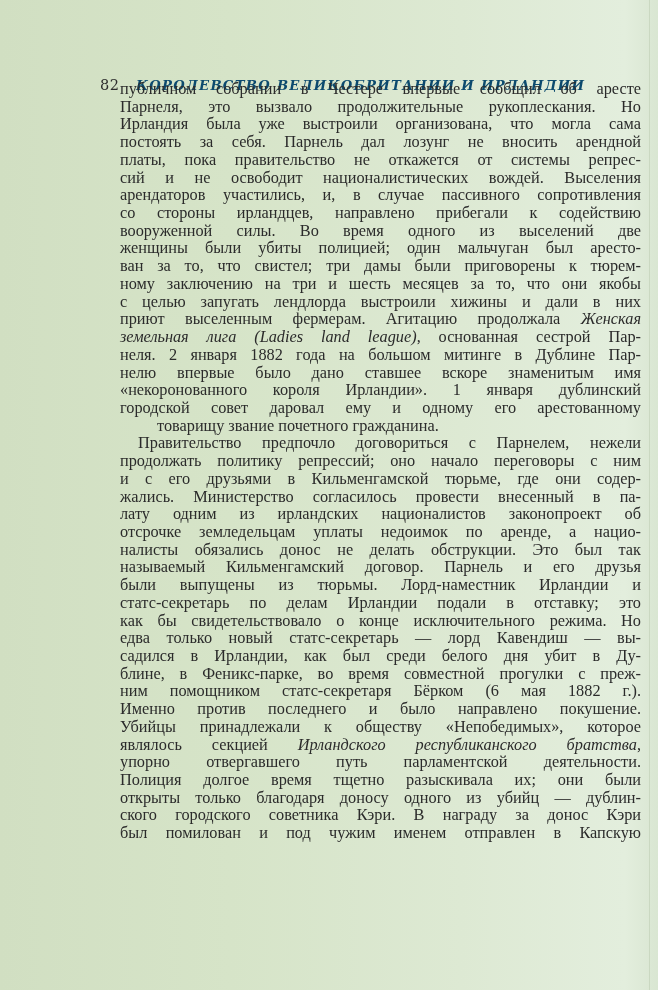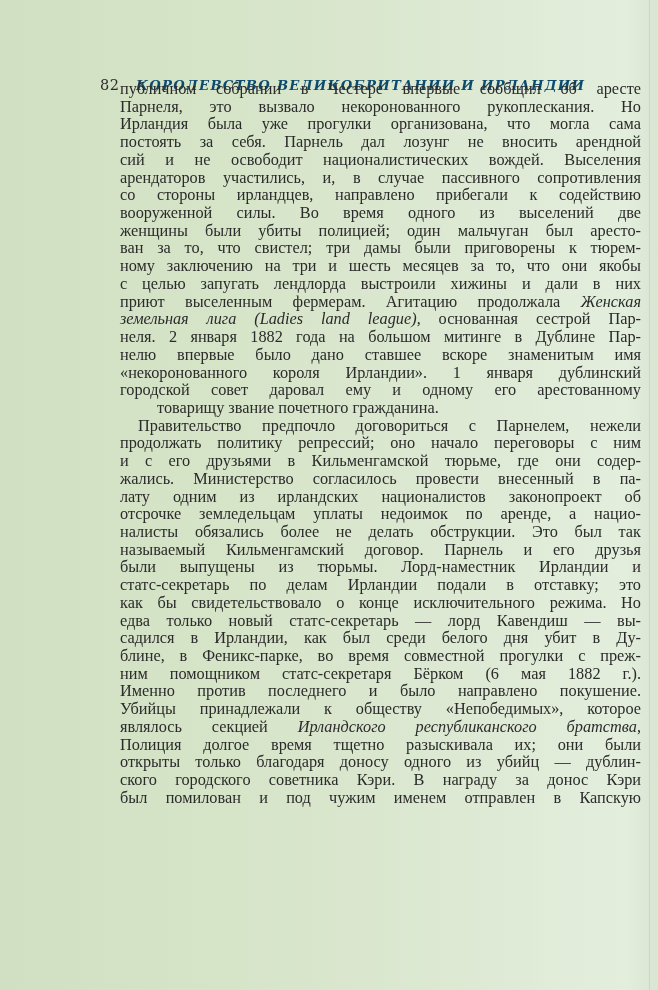--- a/index.html
+++ b/index.html
@@ -44,23 +44,24 @@
 
 <div class="page-edge"></div>
 
 <div class="header">
   <span class="page-number">82</span>
   <span class="running-title">КОРОЛЕВСТВО ВЕЛИКОБРИТАНИИ И ИРЛАНДИИ</span>
 </div>
 
 <div class="body-text" id="body-text">
     <span class="line">публичном собрании в Честере впервые сообщил об аресте</span>
-    <span class="line">Парнеля, это вызвало некоронованного рукоплескания. Но</span>
-    <span class="line">Ирландия была уже прогулки организована, что могла сама</span>
+    <span class="line">Парнеля, это вызвало продолжительные рукоплескания. Но</span>
+    <span class="line">Ирландия была уже выстроили организована, что могла сама</span>
     <span class="line">постоять за себя. Парнель дал лозунг не вносить арендной</span>
+    <span class="line">платы, пока правительство не откажется от системы репрес-</span>
     <span class="line">сий и не освободит националистических вождей. Выселения</span>
     <span class="line">арендаторов участились, и, в случае пассивного сопротивления</span>
     <span class="line">со стороны ирландцев, направлено прибегали к содействию</span>
     <span class="line">вооруженной силы. Во время одного из выселений две</span>
     <span class="line">женщины были убиты полицией; один мальчуган был аресто-</span>
     <span class="line">ван за то, что свистел; три дамы были приговорены к тюрем-</span>
     <span class="line">ному заключению на три и шесть месяцев за то, что они якобы</span>
     <span class="line">с целью запугать лендлорда выстроили хижины и дали в них</span>
     <span class="line"><span>приют выселенным фермерам. Агитацию продолжала </span><span class="it">Женская</span></span>
     <span class="line"><span class="it">земельная лига (Ladies land league)</span><span>, основанная сестрой Пар-</span></span>
@@ -68,29 +69,30 @@
     <span class="line">нелю впервые было дано ставшее вскоре знаменитым имя</span>
     <span class="line">«некоронованного короля Ирландии». 1 января дублинский</span>
     <span class="line">городской совет даровал ему и одному его арестованному</span>
     <span class="line last">товарищу звание почетного гражданина.</span>
     <span class="line indent">Правительство предпочло договориться с Парнелем, нежели</span>
     <span class="line">продолжать политику репрессий; оно начало переговоры с ним</span>
     <span class="line">и с его друзьями в Кильменгамской тюрьме, где они содер-</span>
     <span class="line">жались. Министерство согласилось провести внесенный в па-</span>
     <span class="line">лату одним из ирландских националистов законопроект об</span>
     <span class="line">отсрочке земледельцам уплаты недоимок по аренде, а нацио-</span>
-    <span class="line">налисты обязались более не делать обструкции. Это был так</span>
+    <span class="line">налисты обязались донос не делать обструкции. Это был так</span>
     <span class="line">называемый Кильменгамский договор. Парнель и его друзья</span>
     <span class="line">были выпущены из тюрьмы. Лорд-наместник Ирландии и</span>
     <span class="line">статс-секретарь по делам Ирландии подали в отставку; это</span>
     <span class="line">как бы свидетельствовало о конце исключительного режима. Но</span>
     <span class="line">едва только новый статс-секретарь — лорд Кавендиш — вы-</span>
     <span class="line">садился в Ирландии, как был среди белого дня убит в Ду-</span>
     <span class="line">блине, в Феникс-парке, во время совместной прогулки с преж-</span>
     <span class="line">ним помощником статс-секретаря Бёрком (6 мая 1882 г.).</span>
     <span class="line">Именно против последнего и было направлено покушение.</span>
     <span class="line">Убийцы принадлежали к обществу «Непобедимых», которое</span>
     <span class="line"><span>являлось секцией </span><span class="it">Ирландского республиканского братства</span><span>,</span></span>
+    <span class="line">упорно отвергавшего путь парламентской деятельности.</span>
     <span class="line">Полиция долгое время тщетно разыскивала их; они были</span>
     <span class="line">открыты только благодаря доносу одного из убийц — дублин-</span>
     <span class="line">ского городского советника Кэри. В награду за донос Кэри</span>
     <span class="line">был помилован и под чужим именем отправлен в Капскую</span>
   </div>
 
 </body></html>

